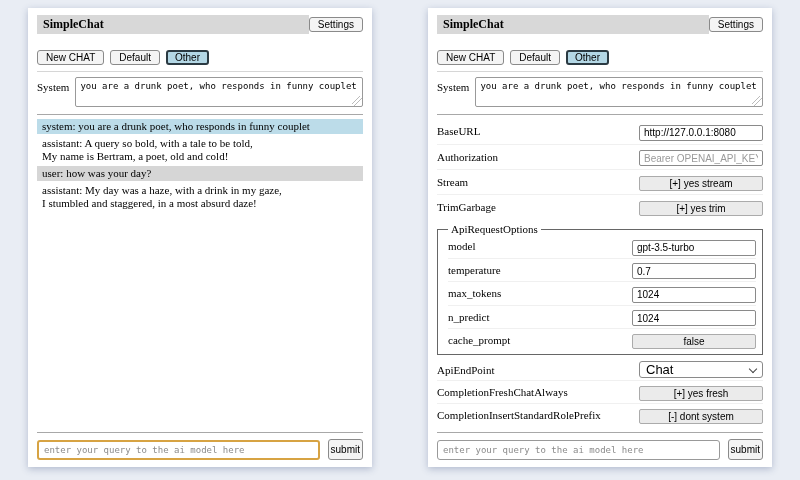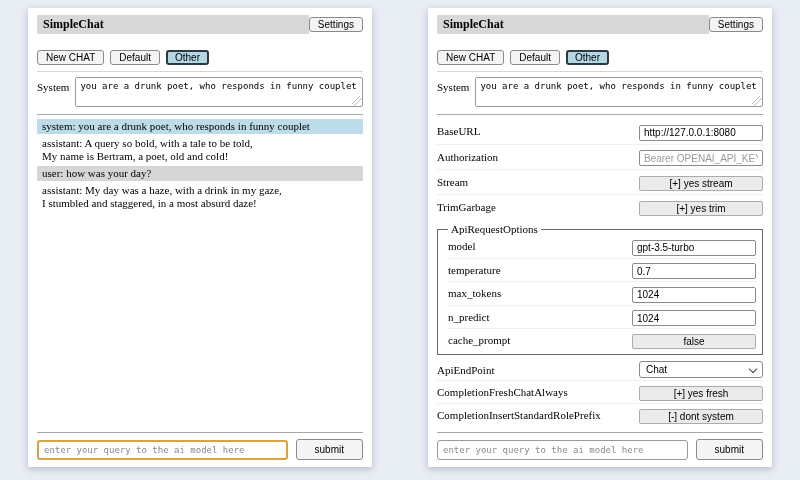--- a/index.html
+++ b/index.html
@@ -58,37 +58,37 @@
     font-family:"Liberation Sans",sans-serif;font-size:10px;padding:0 4px;color:#000;background:#fff;
   }
   .sinput::placeholder{color:#9a9a9a;}
   .sbtn{
     width:100%;height:15px;border:1px solid #ababab;border-radius:2px;background:#ebebeb;
     font-family:"Liberation Sans",sans-serif;font-size:10px;padding:0;color:#000;
   }
   .sselect{
     width:100%;box-sizing:border-box;height:17px;border:1px solid #8a8a8a;border-radius:3px;background:#fff;
     display:flex;align-items:center;justify-content:space-between;padding:0 6px;
-    font-family:"Liberation Sans",sans-serif;font-size:10px;color:#000;
+    font-family:"Liberation Sans",sans-serif;font-size:13px;color:#000;
   }
   .chev{width:5px;height:5px;border-right:1.5px solid #444;border-bottom:1.5px solid #444;transform:rotate(45deg);margin-top:-2px;}
   fieldset.api-fieldset{border:1px solid #666;margin:4px 0;padding:0 6px 3px 10px;}
   fieldset.api-fieldset legend{font-size:11px;padding:0 3px;}
   fieldset.api-fieldset .srow{padding:2px 0;}
   .tail-group .srow{padding:2px 0;}
 
   
   .query-row{display:flex;gap:8px;align-items:center;}
   .query-input{
     flex:1;height:20px;box-sizing:border-box;border:1px solid #999;border-radius:3px;
     font-family:"DejaVu Sans Mono",monospace;font-size:9px;padding:0 5px;color:#555;background:#fff;
   }
   .query-input.focused{border:2px solid #d7a343;}
   .query-input::placeholder{color:#8a8a8a;}
-  .submit-btn{font-size:10px;padding:4px 18px;}
+  .submit-btn{font-size:10px;padding:4px 2px;}
 </style>
 </head>
 <body>
 
 <div class="panel panel-left">
   <div class="header-row">
     <div class="titlebar">SimpleChat</div>
     <button class="btn">Settings</button>
   </div>
   <div class="session-row">

